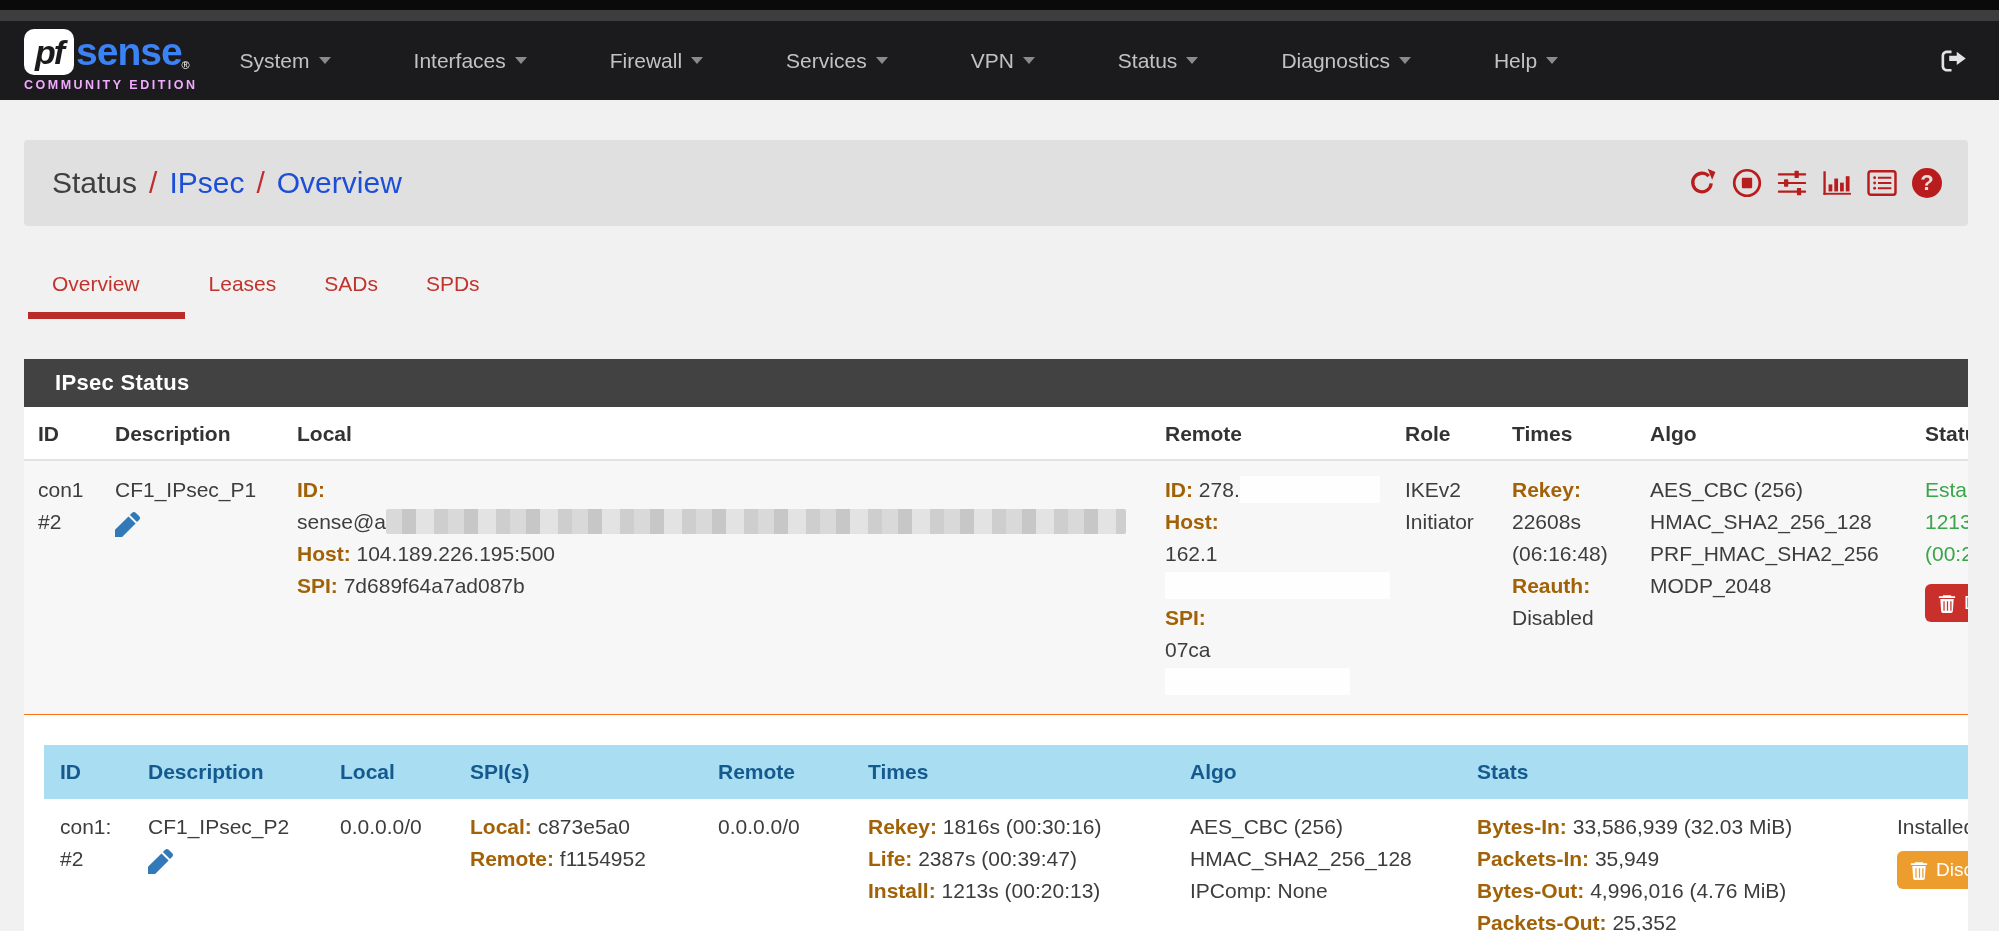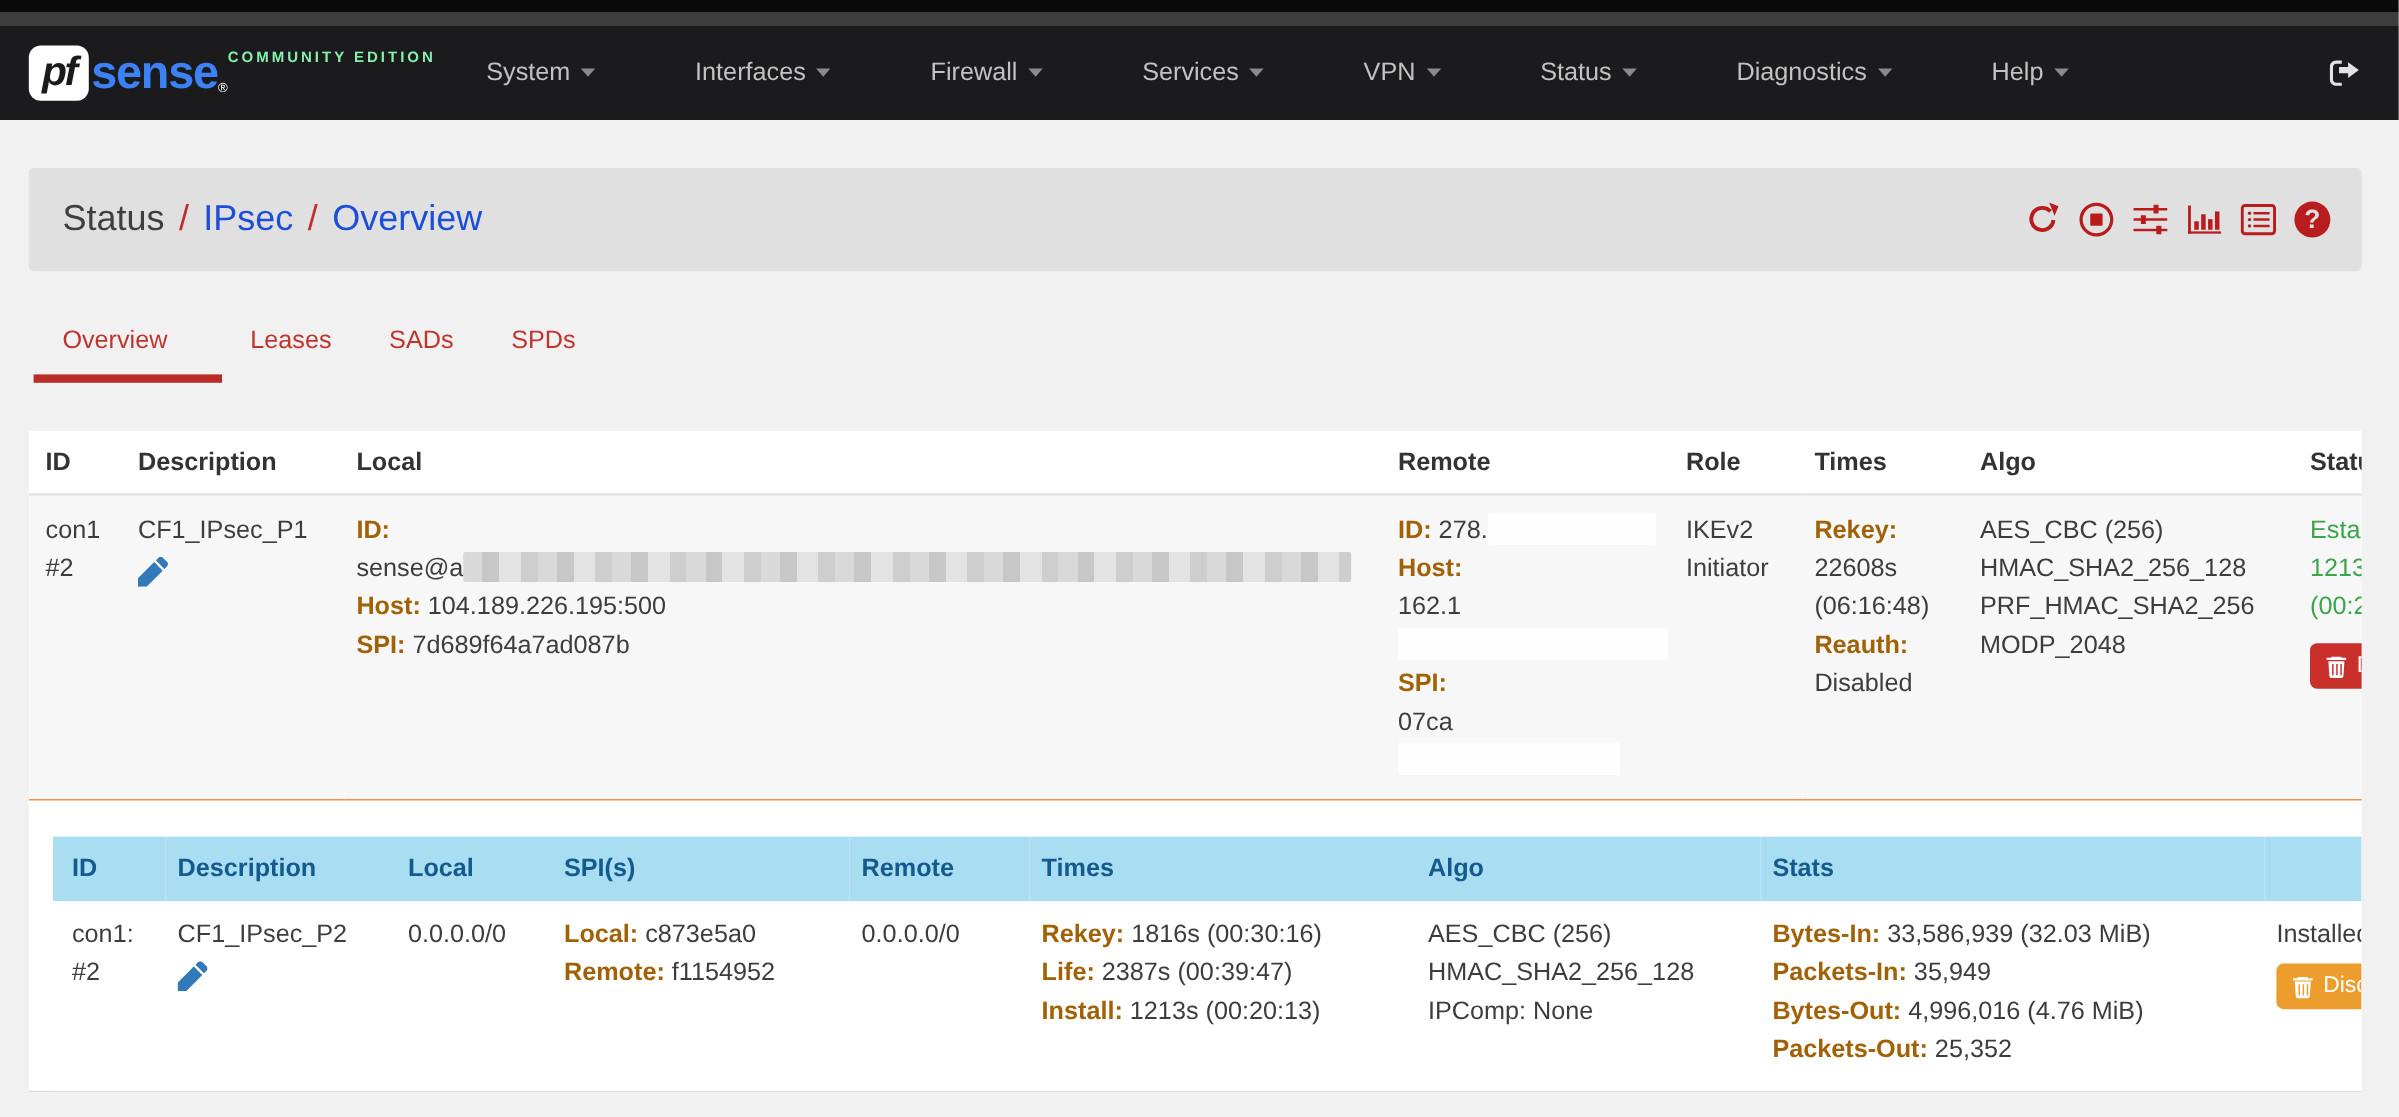--- a/index.html
+++ b/index.html
@@ -3,27 +3,27 @@
 <meta charset="utf-8">
 <style>
   * { margin:0; padding:0; box-sizing:border-box; }
   html,body { width:1999px; height:931px; overflow:hidden;
     font-family:"Liberation Sans", sans-serif; background:#f1f1f1; color:#3d3d3d; }
 
   
   .strip1 { height:10px; background:#0a0a0a; }
   .strip2 { height:11px; background:#3d3d3d; }
   .navbar { height:79px; background:#1b1b1d; display:flex; align-items:center; padding:0 30px 0 24px; }
-  .brand { display:flex; margin-right:42px; }
+  .brand { display:flex; flex-direction:column; margin-right:42px; }
   .brand-row { display:flex; align-items:center; }
   .pfbox { width:50px; height:46px; background:#fff; border-radius:10px; display:flex; align-items:center; justify-content:center;
     font-style:italic; font-weight:bold; font-size:34px; color:#1b1b1d; letter-spacing:-2px; }
   .sense { color:#3b82f6; font-weight:bold; font-size:39px; letter-spacing:-1px; margin-left:2px; }
   .reg { color:#fff; font-size:11px; align-self:flex-end; margin-bottom:4px; }
-  .tagline { color:#86efac; font-size:12.5px; font-weight:bold; letter-spacing:2.5px; margin-top:3px; }
+  .tagline { color:#f0abfc; font-size:12.5px; font-weight:bold; letter-spacing:2.5px; margin-top:3px; }
   .menu { display:flex; align-items:center; gap:83px; flex:1; }
   .menu-item { color:#c2c2c2; font-size:21px; display:flex; align-items:center; gap:9px; cursor:pointer; }
   .caret { width:0; height:0; border-left:6px solid transparent; border-right:6px solid transparent; border-top:7px solid #8a8a8a; }
   .logout { margin-left:auto; color:#e3e3e3; display:flex; }
 
   
   .main { margin:0 31px 0 24px; width:1944px; }
 
   
   .crumbbar { margin-top:40px; height:86px; background:#e0e0e0; border-radius:4px;
@@ -192,20 +192,21 @@
   </div>
 
   <div class="tabs">
     <div class="tab active">Overview</div>
     <div class="tab">Leases</div>
     <div class="tab">SADs</div>
     <div class="tab">SPDs</div>
   </div>
 
   <div class="panel">
+    <div class="panel-head">IPsec Status</div>
 
     <table class="ike-table">
       <colgroup>
         <col style="width:81px">
           <col style="width:182px">
           <col style="width:868px">
           <col style="width:240px">
         <col style="width:107px">
           <col style="width:138px">
           <col style="width:275px">

